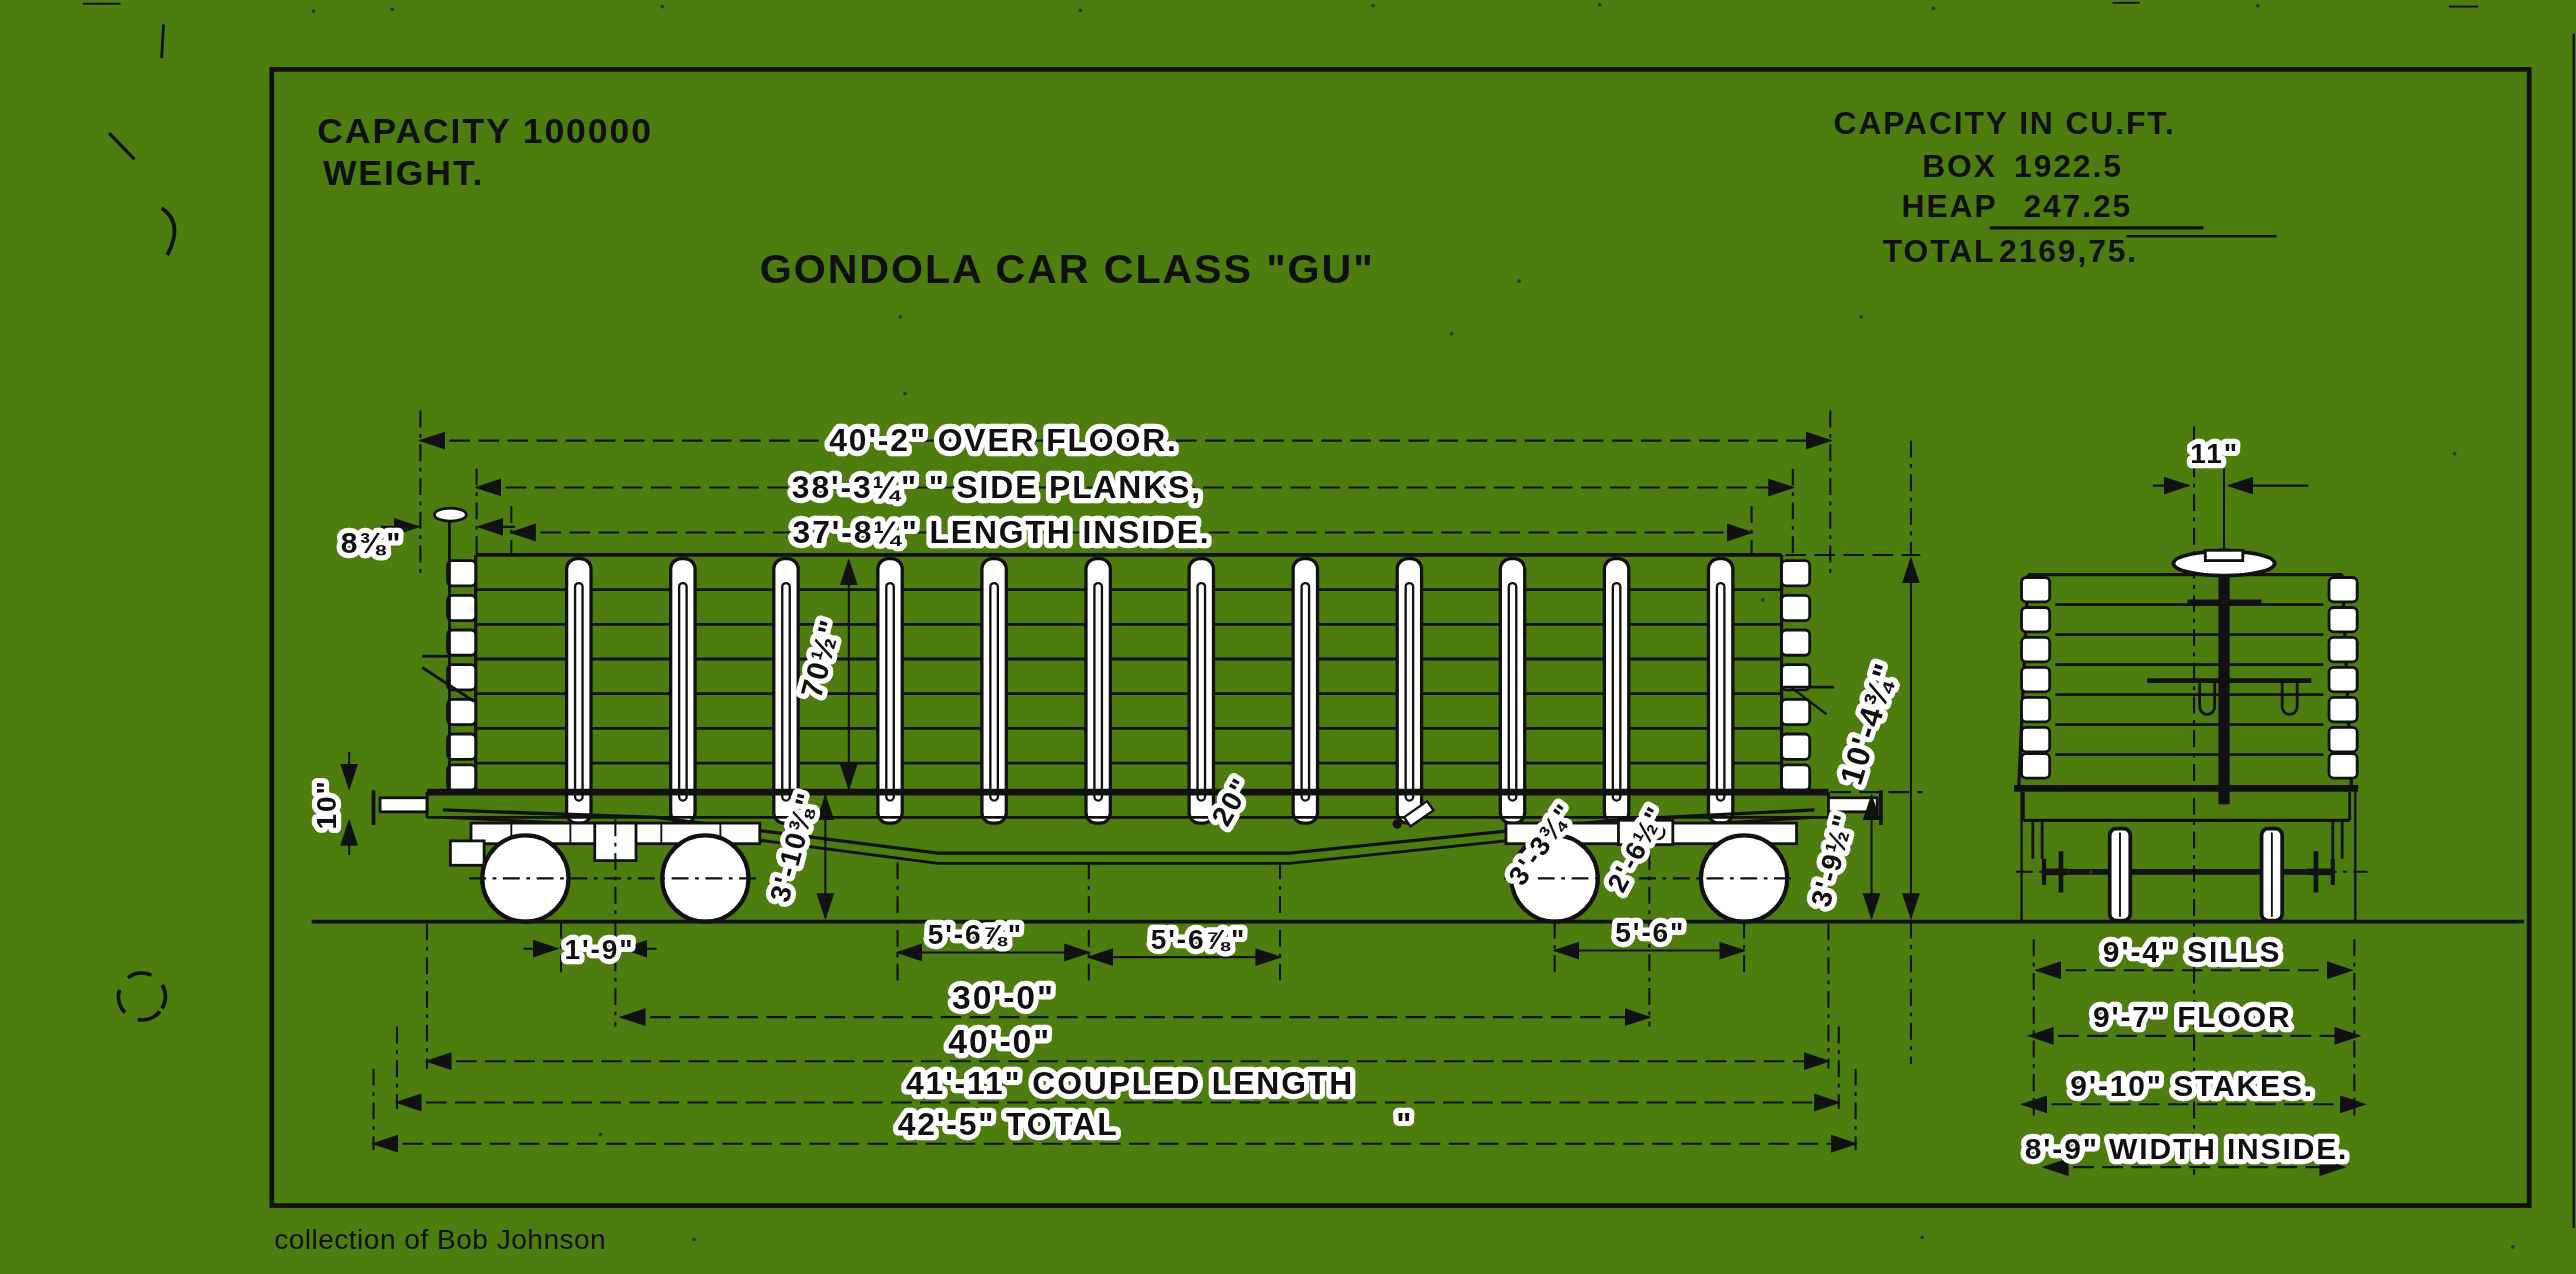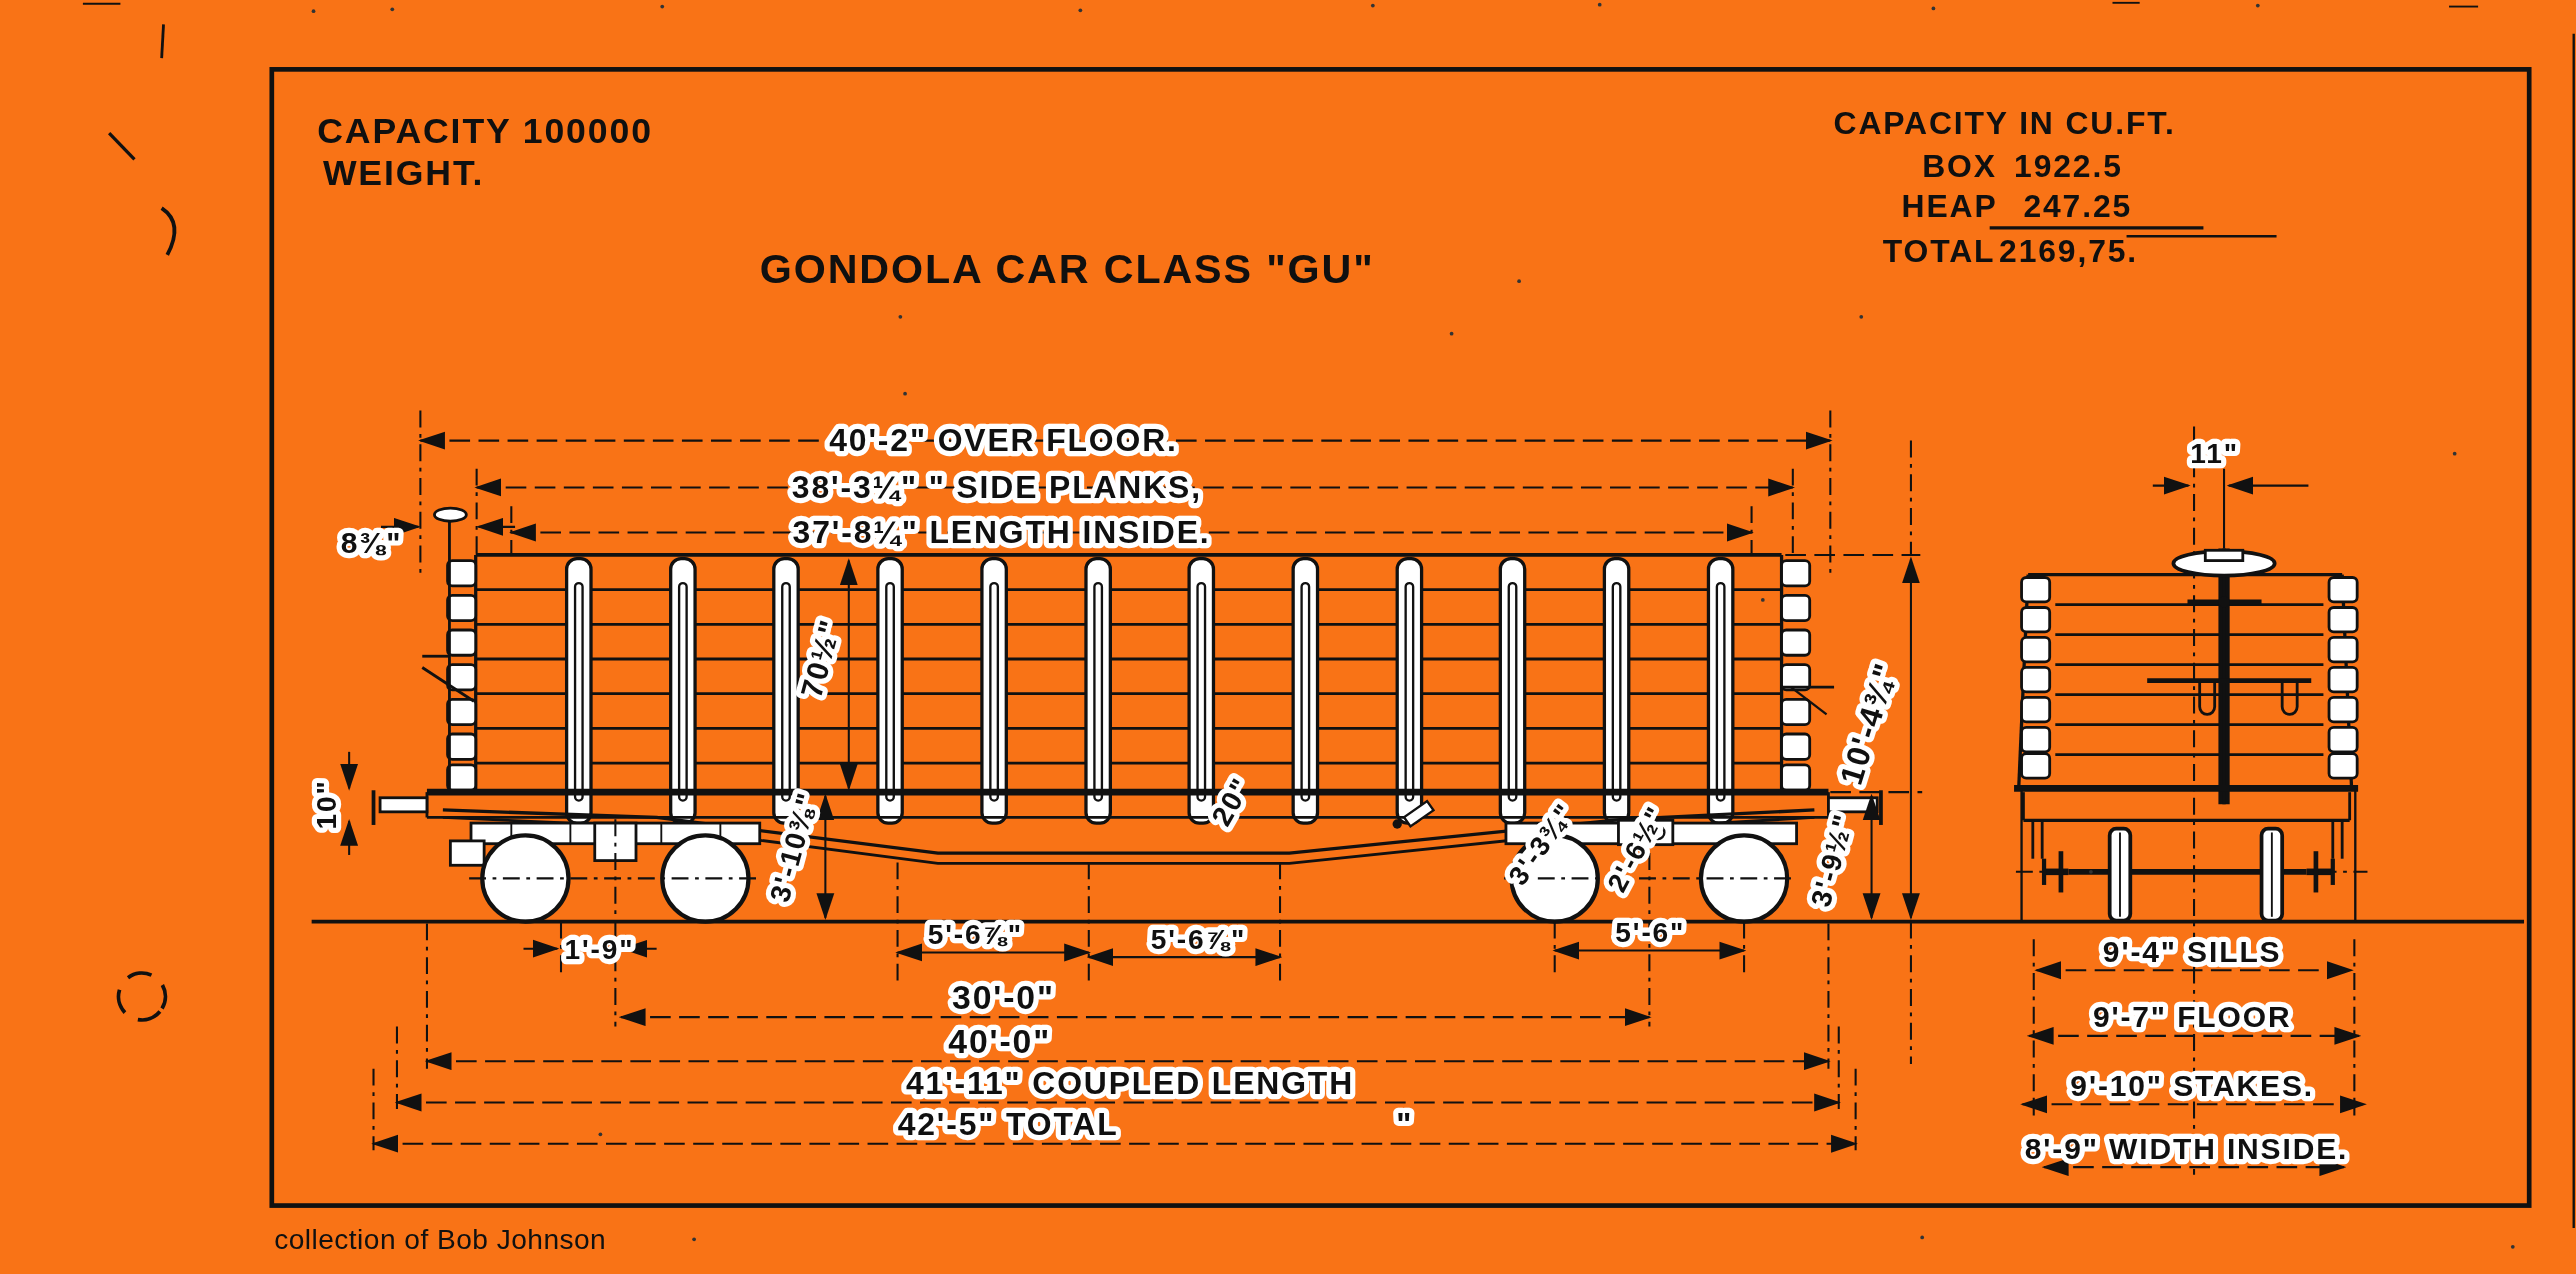--- a/index.html
+++ b/index.html
@@ -1,16 +1,16 @@
 <!DOCTYPE html>
 <html style="font-size:15px"><head>
 <meta charset="utf-8">
 <style>
   html,body{margin:0;padding:0;background:#fff;}
-  #page{position:relative;width:2576px;height:1274px;background:#f97316;overflow:hidden;}
+  #page{position:relative;width:2576px;height:1274px;background:#4d7c0f;overflow:hidden;}
   svg{position:absolute;left:0;top:0;}
   .ln{stroke:#111;fill:none;stroke-linecap:butt;}
   .fillw{fill:#fff;}
   .dim{stroke:#111;fill:none;stroke-width:2.2;}
   .dsh{stroke-dasharray:22 9;}
   .cdot{stroke-dasharray:18 7 4 7;}
   .txt{font-family:"Liberation Sans",sans-serif;font-weight:bold;fill:#101010;letter-spacing:2px;}
   .halo{paint-order:stroke;stroke:#fff;stroke-width:11px;stroke-linejoin:round;}
   .caption{font-family:"Liberation Sans",sans-serif;font-weight:normal;fill:#111;letter-spacing:0.5px;}
 </style>

